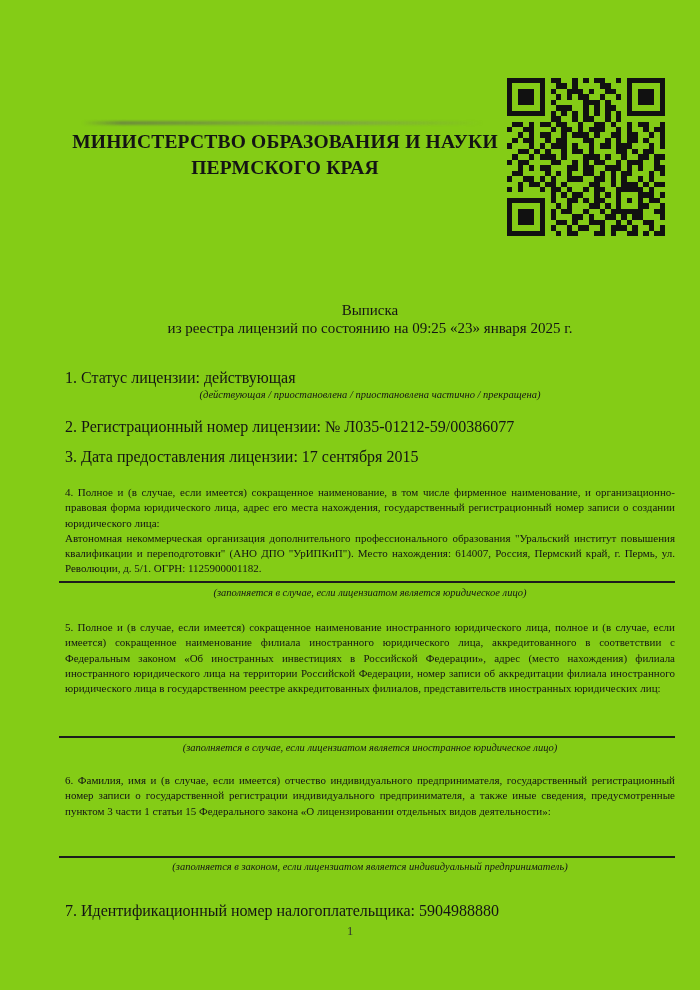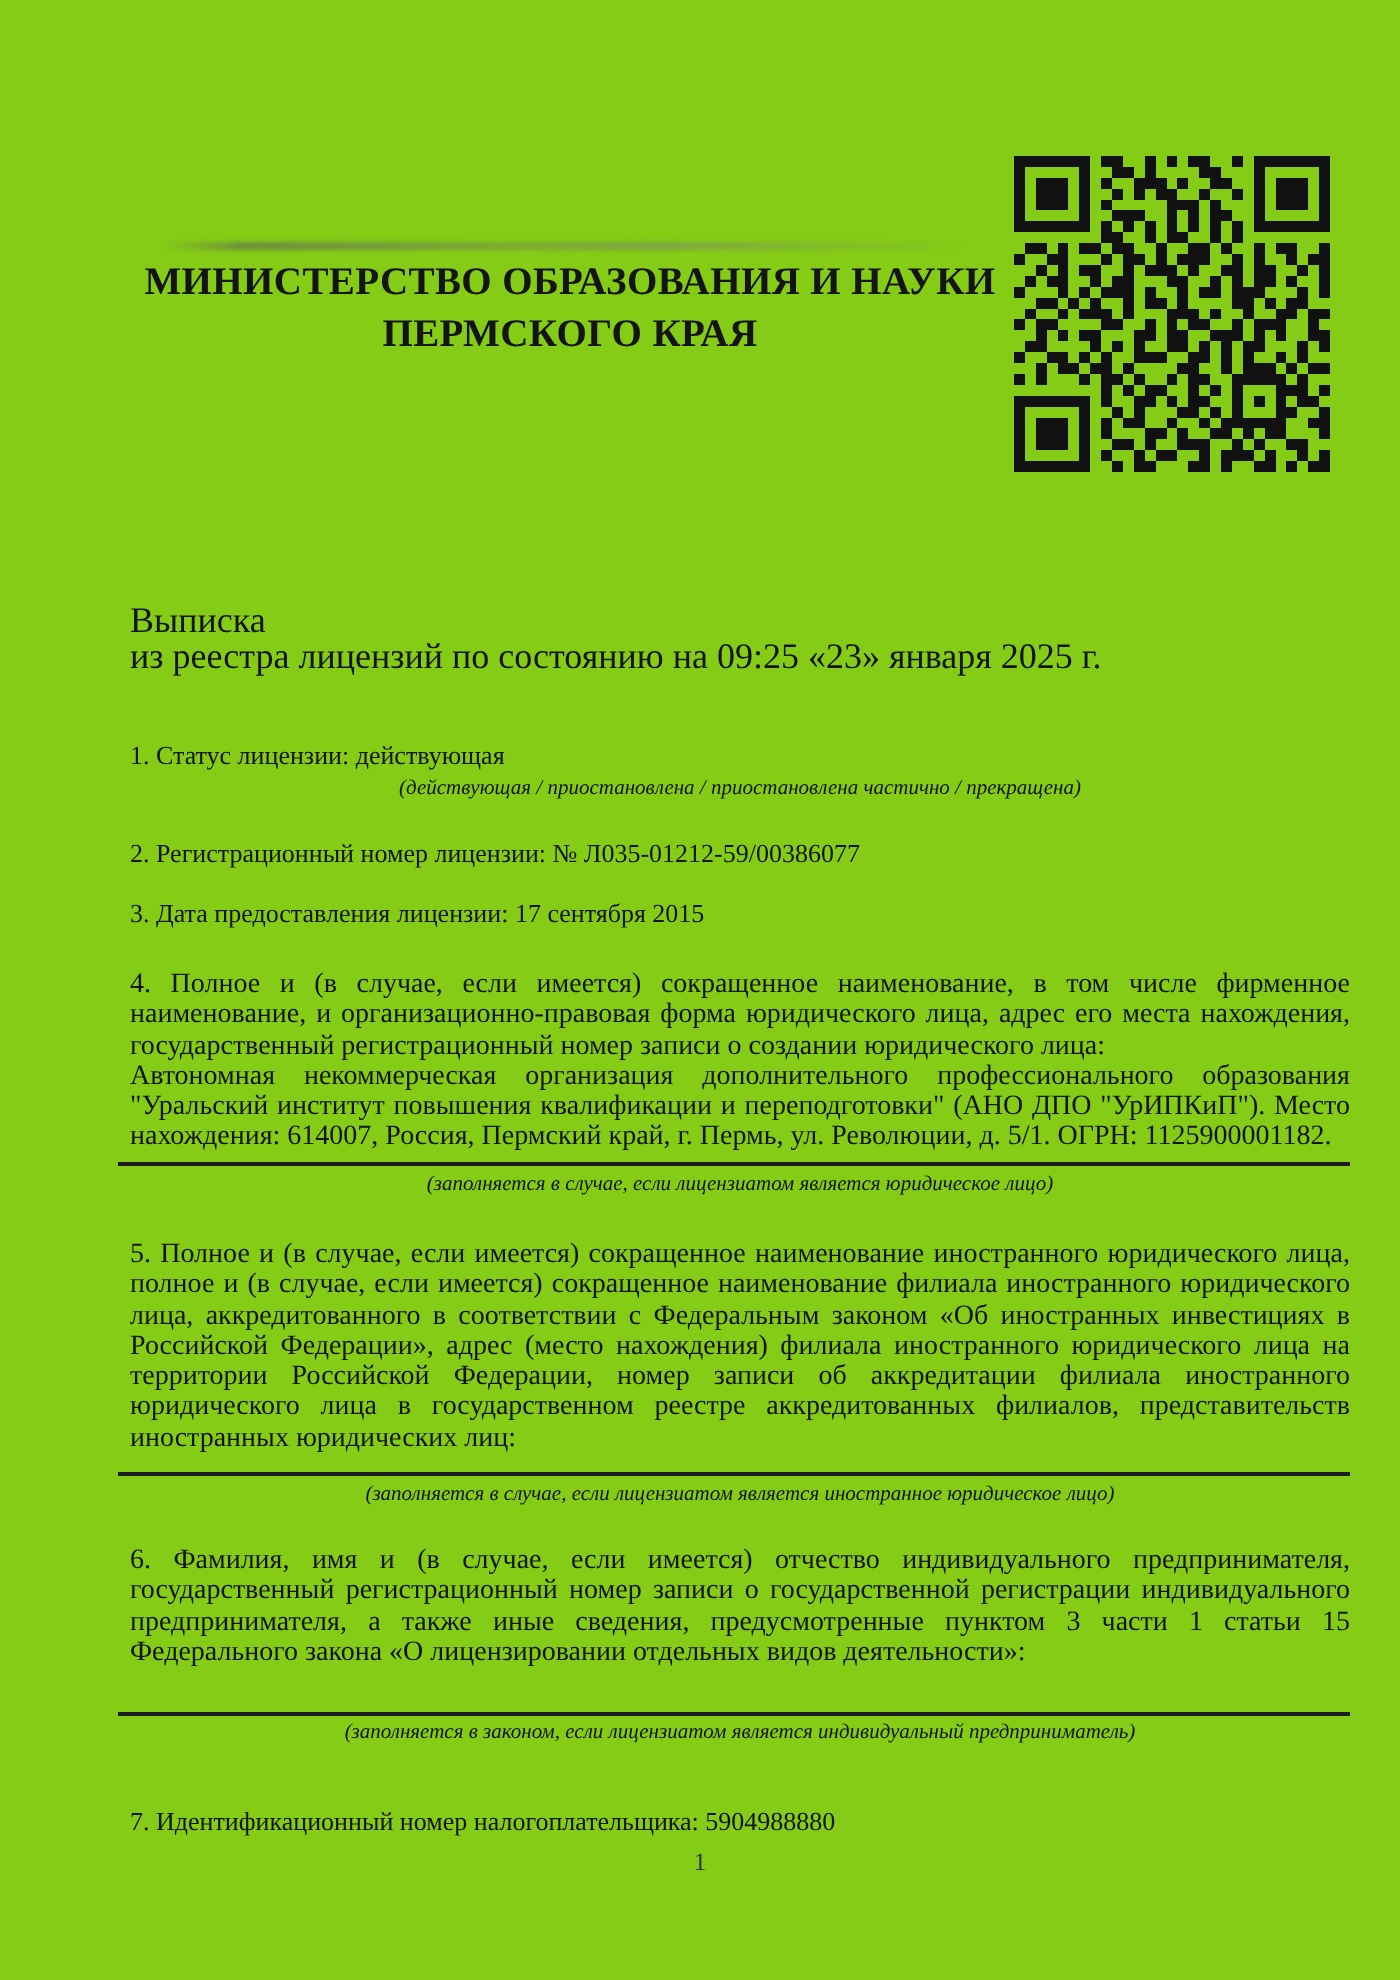--- a/index.html
+++ b/index.html
@@ -52,34 +52,35 @@
   .content {
     position: absolute;
     left: 65px; top: 0;
     width: 610px;
     height: 990px;
   }
   .vypiska {
     position: absolute;
     left: 0; top: 302px;
     width: 100%;
-    font-size: 18px;
+    text-align: center;
+    font-size: 15px;
     line-height: 17.5px;
   }
   .fline {            
     position: absolute;
     left: 0; width: 100%;
-    font-size: 13px;
+    font-size: 16px;
     line-height: 15.3px;
     white-space: nowrap;
   }
   .para {             
     position: absolute;
     left: 0; width: 100%;
-    font-size: 14px;
+    font-size: 11px;
     line-height: 15.3px;
     text-align: justify;
   }
   .para p { margin: 0; }
   .caption {
     position: absolute;
     left: 0; width: 100%;
     text-align: center;
     font-size: 10.5px;
     line-height: 12px;

